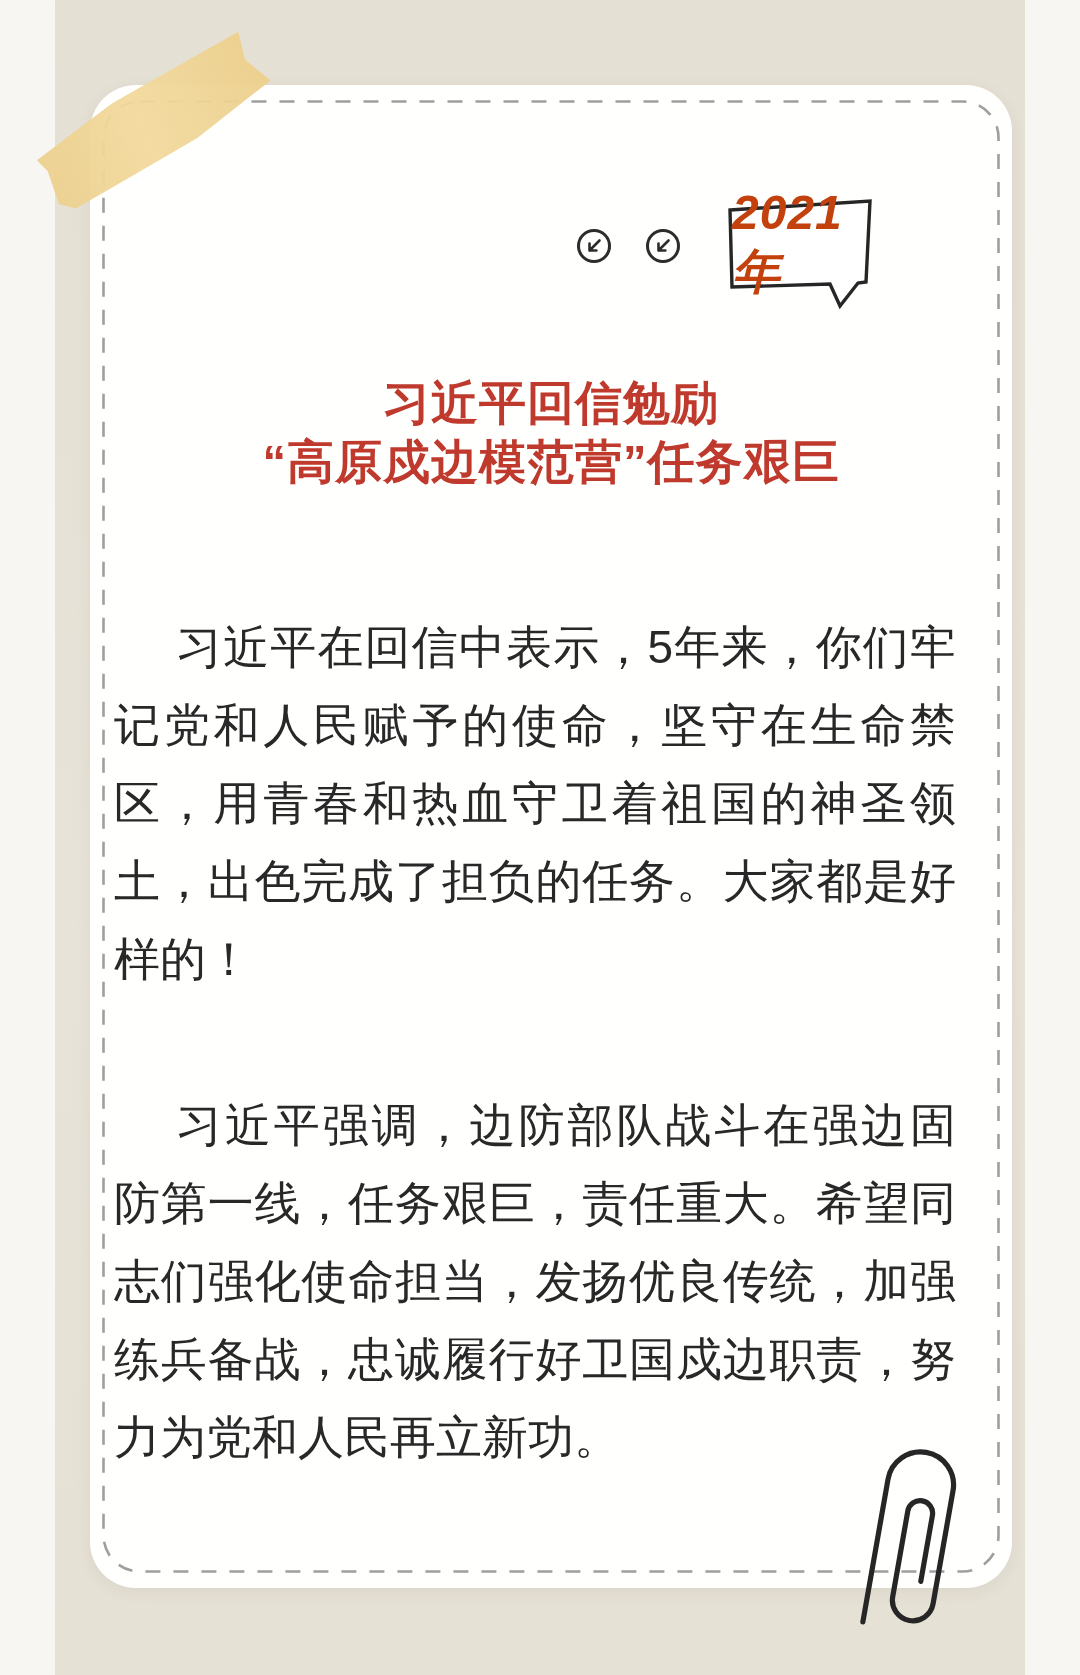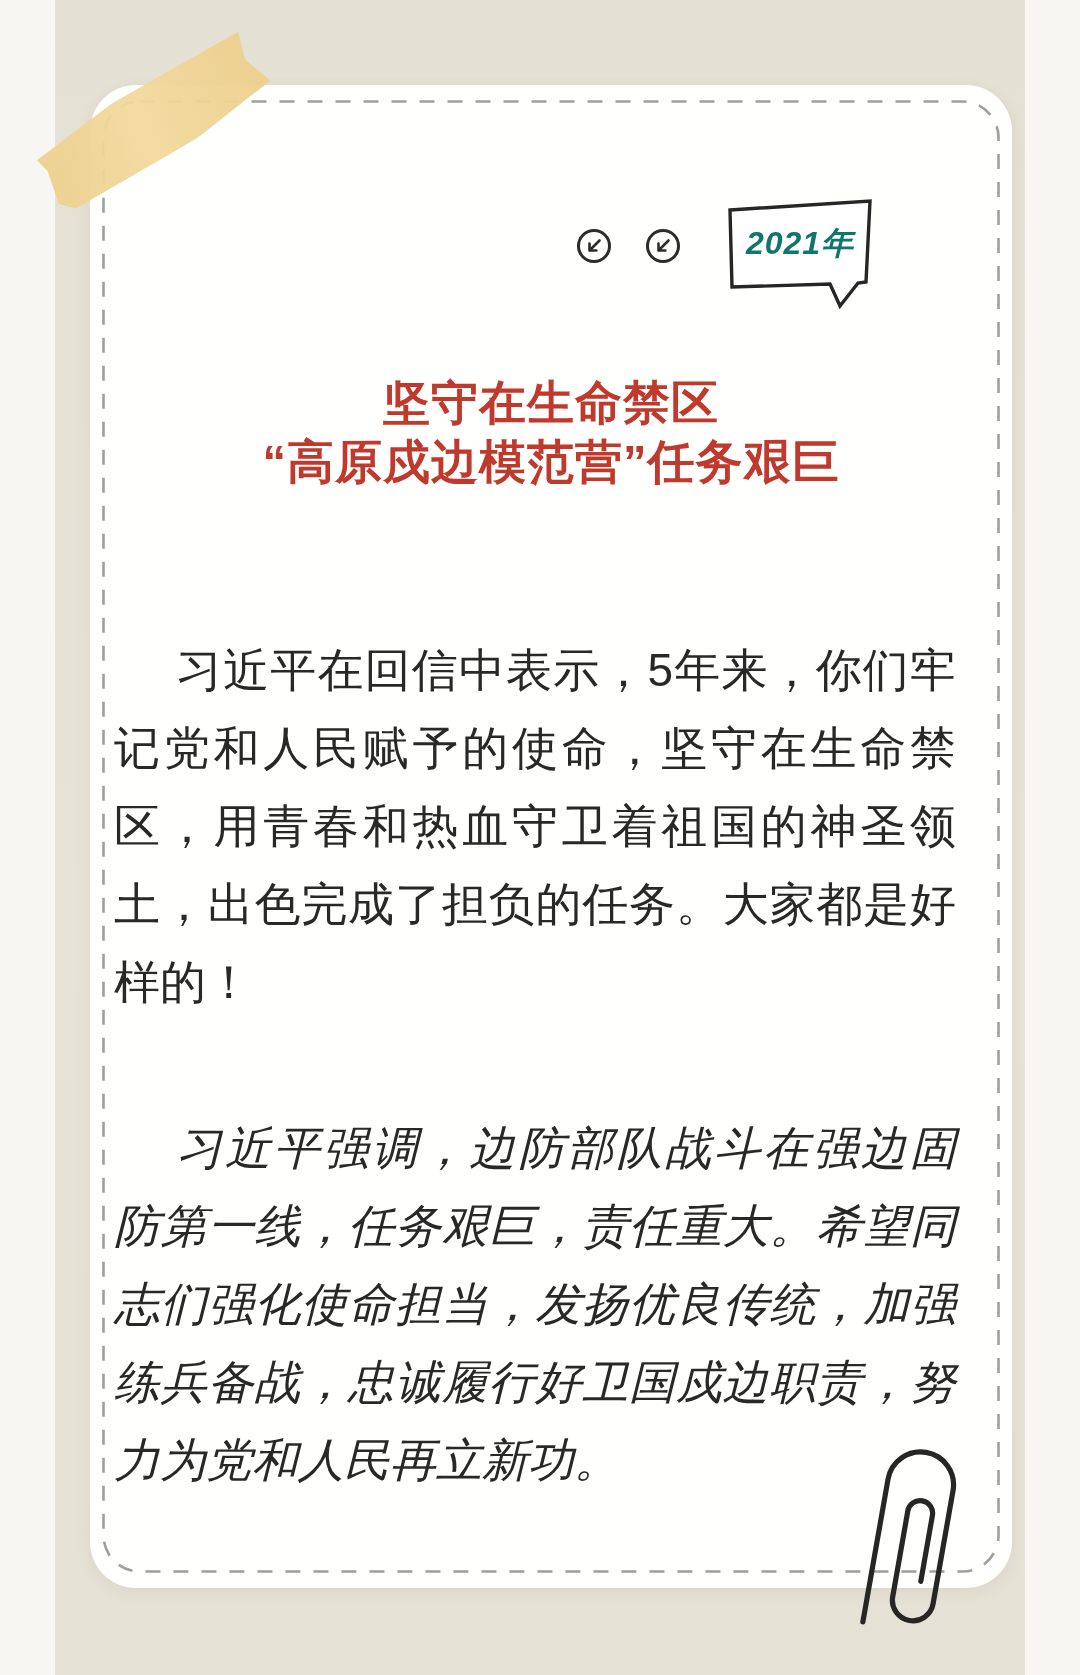--- a/index.html
+++ b/index.html
@@ -32,35 +32,35 @@
     position:absolute;width:34px;height:34px;box-sizing:border-box;
     border:3px solid #2c2c2c;border-radius:50%;z-index:4;
     display:flex;align-items:center;justify-content:center;
   }
   .arrow-circle.c1{left:577px;top:229px;}
   .arrow-circle.c2{left:646px;top:229px;}
   .year-bubble-svg{position:absolute;left:714px;top:192px;z-index:4;}
   .year-label{
     position:absolute;left:732px;top:206px;width:136px;height:76px;z-index:5;
     display:flex;align-items:center;justify-content:center;
-    font-size:32px;font-weight:bold;font-style:italic;color:#0f766e;
+    font-size:48px;font-weight:bold;font-style:italic;color:#c2410c;
     letter-spacing:1px;
   }
   .title-block{
     position:absolute;left:101px;top:373px;width:900px;z-index:4;
     text-align:center;color:#bf3a2c;font-weight:900;
     font-size:47px;line-height:59px;letter-spacing:1px;
   }
   .body-text{
-    position:absolute;left:114px;top:631px;width:842px;z-index:4;
+    position:absolute;left:114px;top:608px;width:842px;z-index:4;
     color:#282828;font-size:46px;line-height:78px;
     text-align:justify;
   }
   .body-text p{margin:0;text-indent:62px;}
-  .body-text p + p{margin-top:88px;font-style:italic;}
+  .body-text p + p{margin-top:88px;}
   .paperclip-svg{
     position:absolute;left:856px;top:1424px;z-index:6;
     transform:rotate(10deg);
   }
 </style>
 </head>
 <body>
 
 <div class="beige-panel"></div>
 
@@ -82,21 +82,21 @@
     <path d="M18.5 7.5 L8.5 17.5 M8.5 17.5 L8.5 10.6 M8.5 17.5 L15.4 17.5" stroke="#2c2c2c" stroke-width="2.6" stroke-linecap="round" stroke-linejoin="round"></path>
   </svg>
 </div>
 
 <svg class="year-bubble-svg" width="170" height="122" viewBox="0 0 170 122">
   <path d="M16 18 L156 9 L152 90 L144 91 L126 114 L116 92 L18 95 Z" fill="#ffffff" stroke="#262626" stroke-width="3.4" stroke-linejoin="miter"></path>
 </svg>
 <div class="year-label">2021年</div>
 
 <div class="title-block">
-  <div>坚守在生命禁区</div>
+  <div>习近平回信勉励</div>
   <div>“高原戍边模范营”任务艰巨</div>
 </div>
 
 <div class="body-text">
   <p>习近平在回信中表示，5年来，你们牢记党和人民赋予的使命，坚守在生命禁区，用青春和热血守卫着祖国的神圣领土，出色完成了担负的任务。大家都是好样的！</p>
   <p>习近平强调，边防部队战斗在强边固防第一线，任务艰巨，责任重大。希望同志们强化使命担当，发扬优良传统，加强练兵备战，忠诚履行好卫国戍边职责，努力为党和人民再立新功。</p>
 </div>
 
 <svg class="paperclip-svg" width="110" height="230" viewBox="0 0 110 230">
   <path d="M22 205 L22 60 A33 33 0 0 1 88 60 L88 175 A20.5 20.5 0 0 1 47 175 L47 88 A12.5 12.5 0 0 1 72 88 L72 155" fill="none" stroke="#262626" stroke-width="5.2" stroke-linecap="round"></path>

